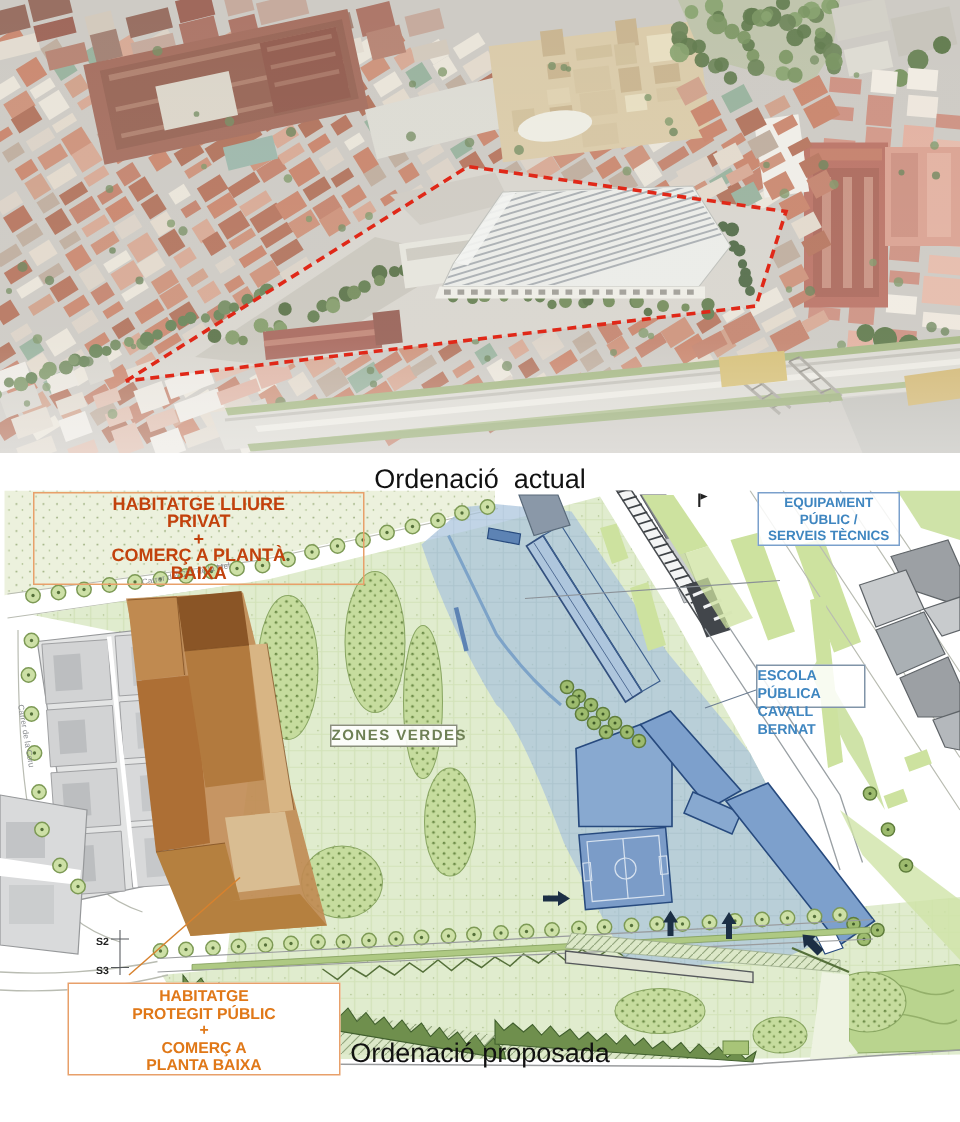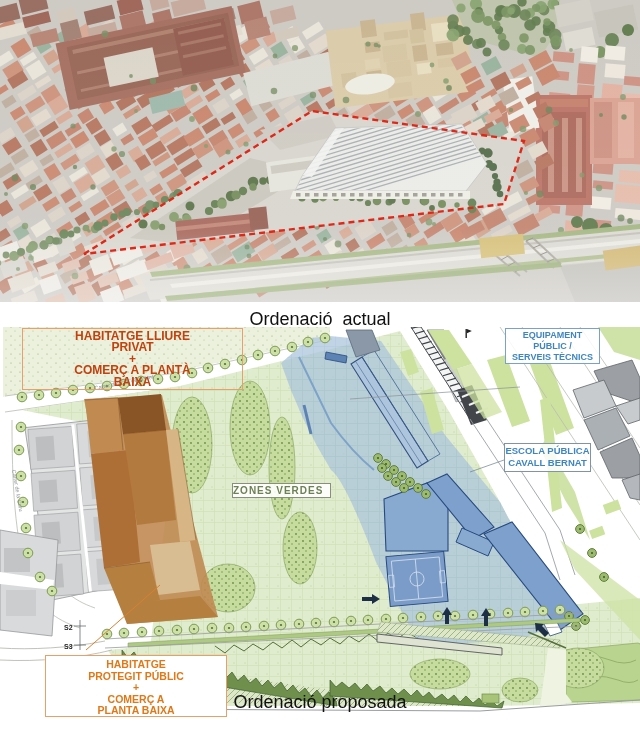--- a/index.html
+++ b/index.html
@@ -1208,17 +1208,17 @@
 <text x="12" y="470" transform="rotate(80 12 470)">Carrer de la Coru</text>
 </g>
 </svg>
 
 <div style="position:absolute;left:22px;top:328px;width:221px;height:62px;border:1.5px solid #e8a06a;box-sizing:border-box;text-align:center;color:#c2410c;font-weight:bold;font-size:12px;line-height:11.4px;padding-top:2px;">HABITATGE LLIURE<br>PRIVAT<br>+<br>COMERÇ A PLANTÀ<br>BAIXA</div>
 
 <div style="position:absolute;left:45px;top:655px;width:182px;height:62px;border:1.5px solid #e8a06a;background:#ffffff;box-sizing:border-box;text-align:center;color:#e07818;font-weight:bold;font-size:10.5px;line-height:11.6px;padding-top:3px;">HABITATGE<br>PROTEGIT PÚBLIC<br>+<br>COMERÇ A<br>PLANTA BAIXA</div>
 
 <div style="position:absolute;left:505px;top:328px;width:95px;height:36px;border:1px solid #7aa0cc;background:rgba(255,255,255,0.85);box-sizing:border-box;text-align:center;color:#3f86c0;font-weight:bold;font-size:9px;line-height:11px;padding-top:1px;">EQUIPAMENT<br>PÚBLIC /<br>SERVEIS TÈCNICS</div>
 
-<div style="position:absolute;left:504px;top:443px;width:87px;height:29px;border:1.5px solid #8094a8;background:rgba(255,255,255,0.85);box-sizing:border-box;text-align:center;color:#3f86c0;font-weight:bold;font-size:9.5px;line-height:12px;padding-top:1px;">ESCOLA PÚBLICA<br>CAVALL BERNAT</div>
-
-<div style="position:absolute;left:232px;top:483px;width:99px;height:15px;border:1px solid #8a8f7c;background:rgba(255,255,255,0.9);box-sizing:border-box;text-align:left;color:#6e8055;font-weight:bold;font-size:10px;line-height:13px;letter-spacing:1px;white-space:nowrap;">ZONES VERDES</div>
+<div style="position:absolute;left:504px;top:443px;width:73px;height:29px;border:1.5px solid #8094a8;background:rgba(255,255,255,0.85);box-sizing:border-box;text-align:left;color:#3f86c0;font-weight:bold;font-size:9.5px;line-height:12px;padding-top:1px;">ESCOLA PÚBLICA<br>CAVALL BERNAT</div>
+
+<div style="position:absolute;left:220px;top:483px;width:85px;height:15px;border:1px solid #8a8f7c;background:rgba(255,255,255,0.9);box-sizing:border-box;text-align:left;color:#6e8055;font-weight:bold;font-size:10px;line-height:13px;letter-spacing:1px;white-space:nowrap;">ZONES VERDES</div>
 
 <div class="cap" style="top:692px">Ordenació proposada</div>
 
 </body></html>

